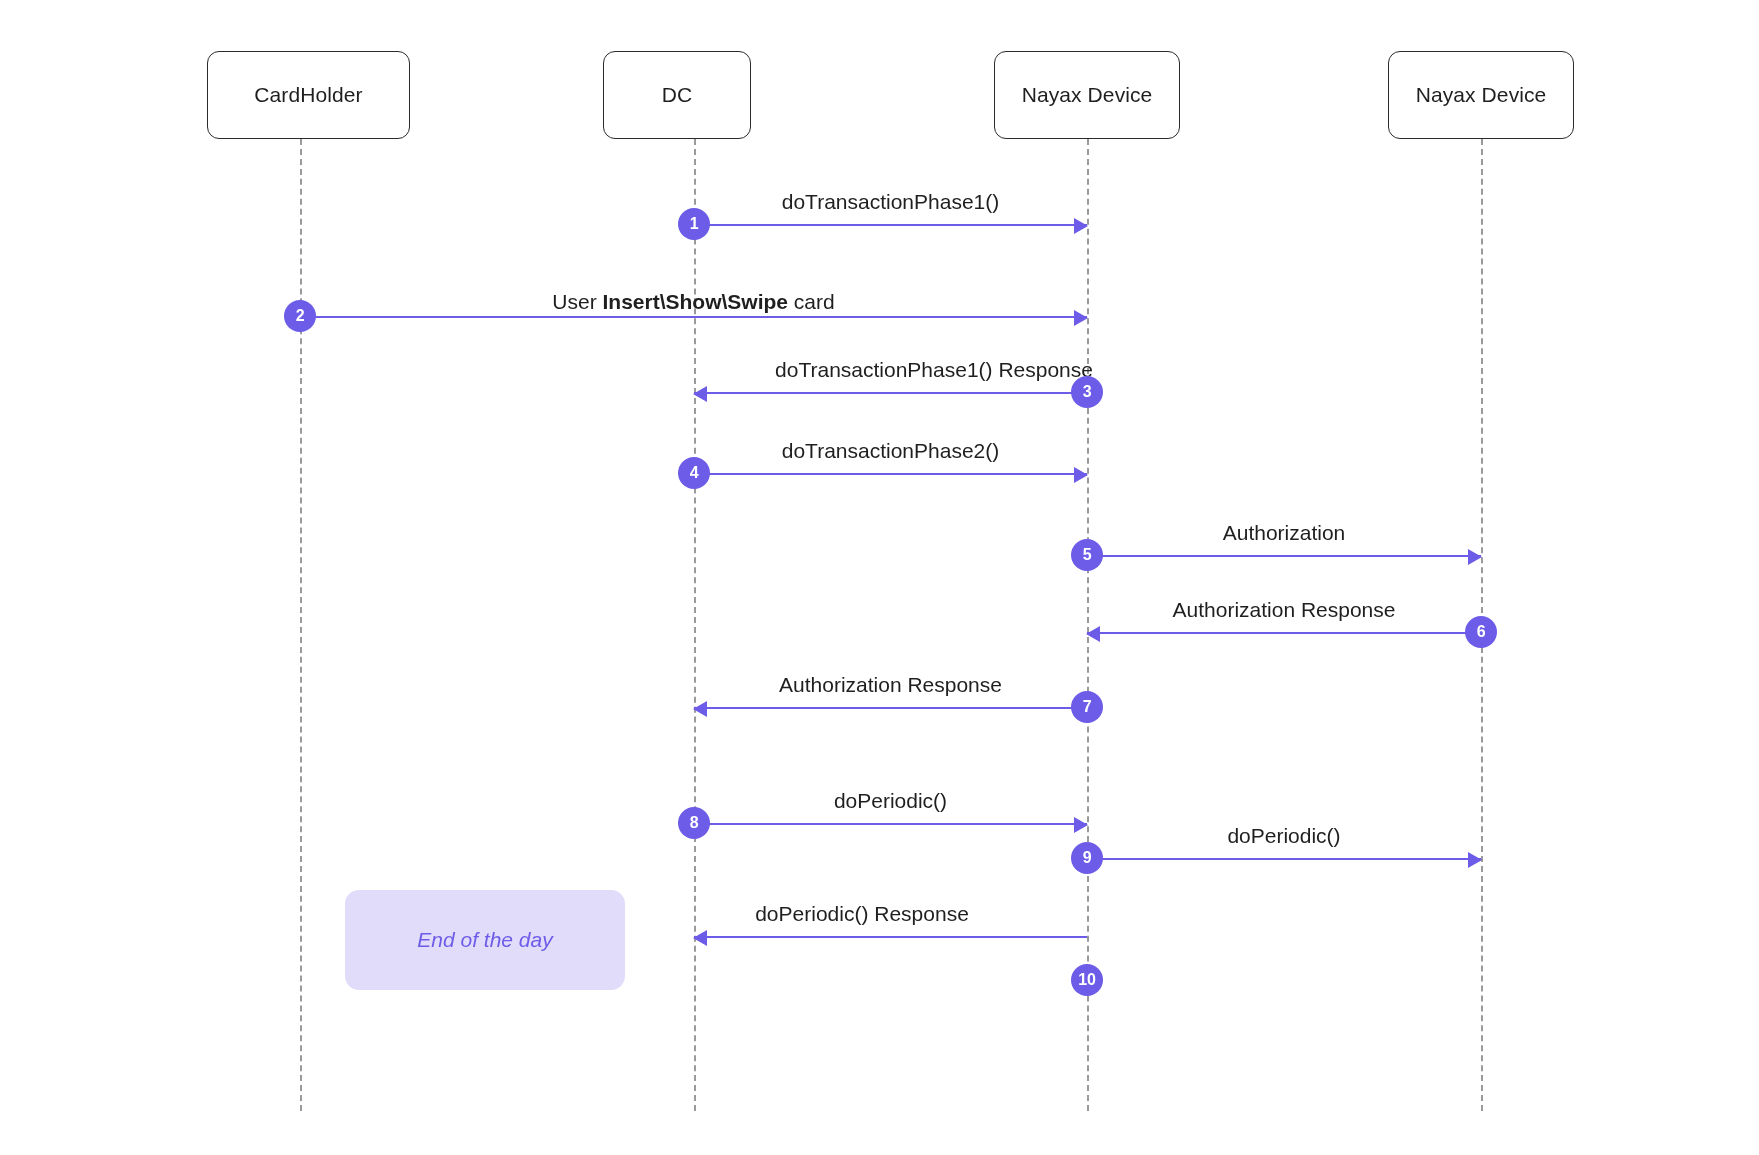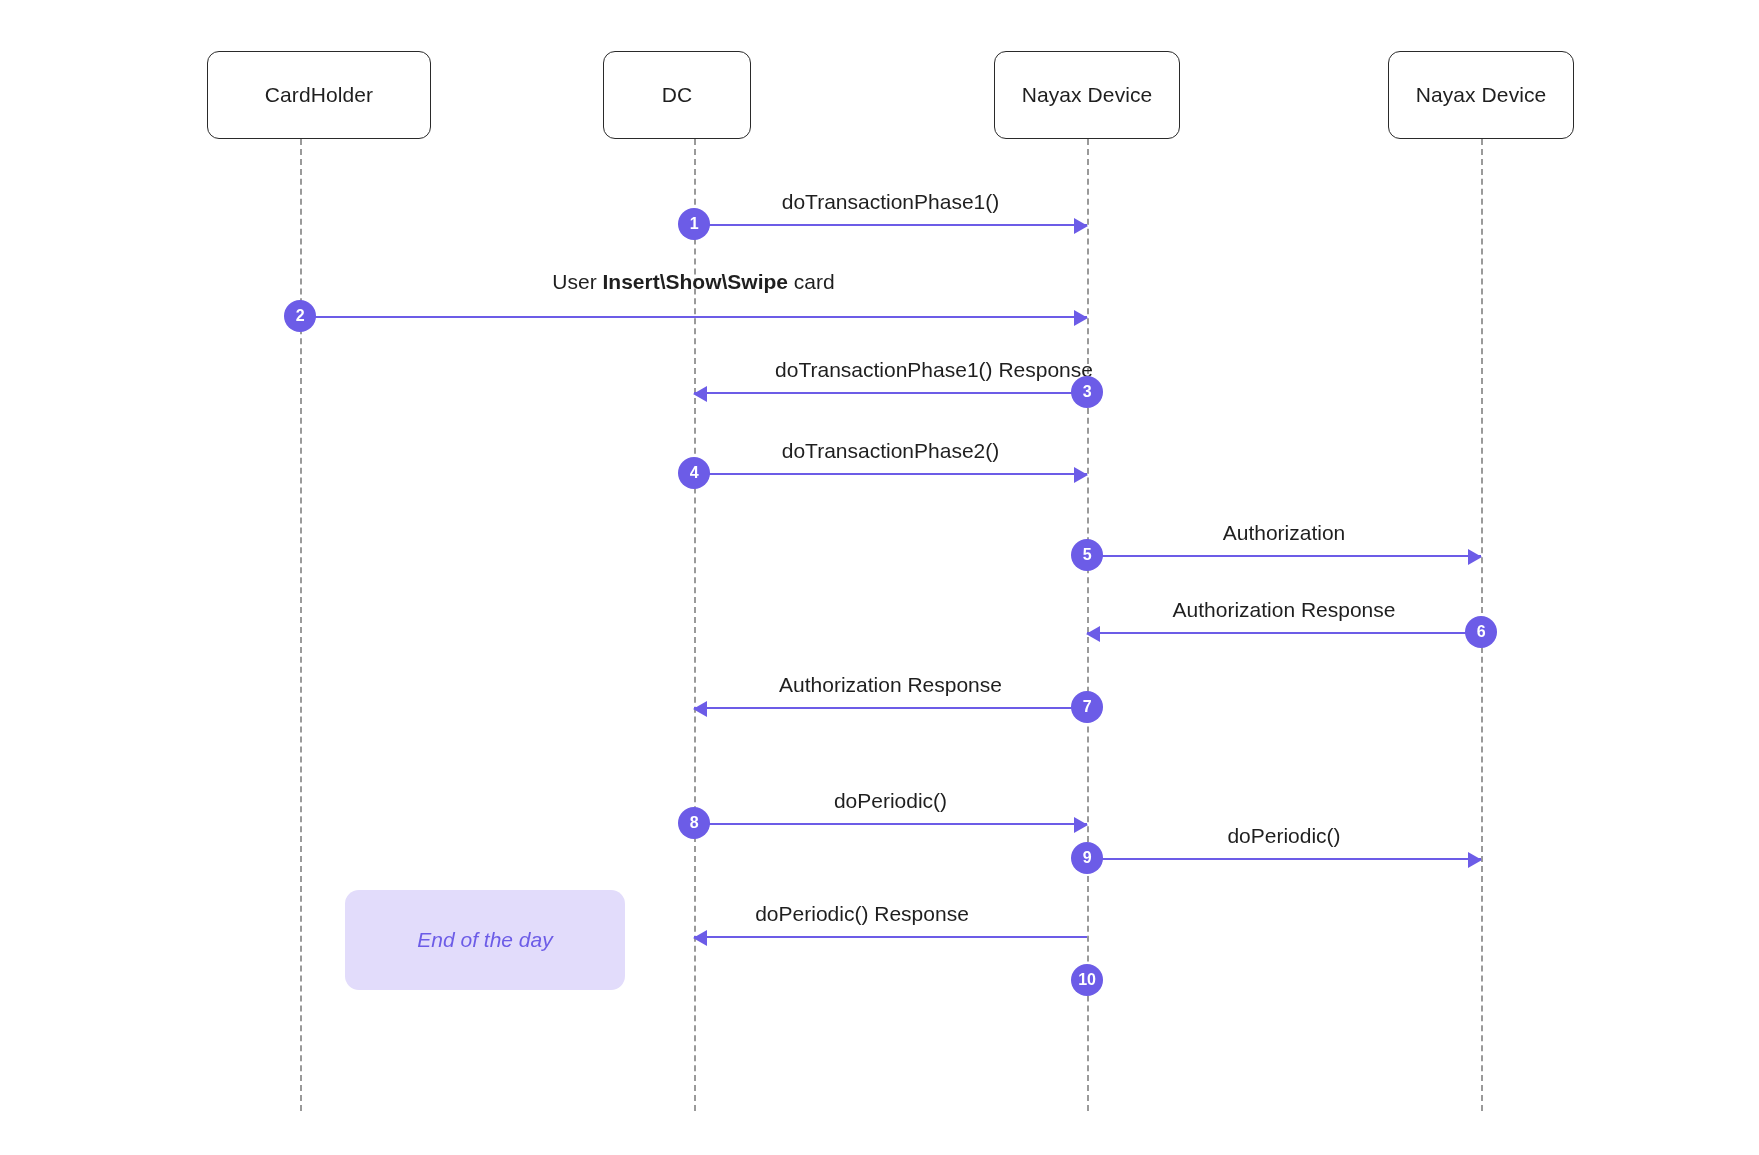--- a/index.html
+++ b/index.html
@@ -131,21 +131,21 @@
     </div>
   <div id="messages-layer">
       <div class="msg" style="left: 694px; width: 393px; top: 224px;">
         <div class="arrowhead right"></div>
       </div>
       <div class="msg-label" style="left: 890.5px; top: 212px;">doTransactionPhase1()</div>
       <div class="badge" style="left: 694px; top: 224px;">1</div>
       <div class="msg" style="left: 300px; width: 787px; top: 316px;">
         <div class="arrowhead right"></div>
       </div>
-      <div class="msg-label" style="left: 693.5px; top: 292px;">User <b>Insert\Show\Swipe</b> card</div>
+      <div class="msg-label" style="left: 693.5px; top: 312px;">User <b>Insert\Show\Swipe</b> card</div>
       <div class="badge" style="left: 300px; top: 316px;">2</div>
       <div class="msg" style="left: 694px; width: 393px; top: 392px;">
         <div class="arrowhead left"></div>
       </div>
       <div class="msg-label" style="left: 934px; top: 380px;">doTransactionPhase1() Response</div>
       <div class="badge" style="left: 1087px; top: 392px;">3</div>
       <div class="msg" style="left: 694px; width: 393px; top: 473px;">
         <div class="arrowhead right"></div>
       </div>
       <div class="msg-label" style="left: 890.5px; top: 461px;">doTransactionPhase2()</div>
@@ -175,21 +175,21 @@
       </div>
       <div class="msg-label" style="left: 1284px; top: 846px;">doPeriodic()</div>
       <div class="badge" style="left: 1087px; top: 858px;">9</div>
       <div class="msg" style="left: 694px; width: 393px; top: 936px;">
         <div class="arrowhead left"></div>
       </div>
       <div class="msg-label" style="left: 862px; top: 924px;">doPeriodic() Response</div>
       <div class="badge" style="left: 1087px; top: 980px;">10</div>
     </div>
   <div id="participants-layer">
-      <div class="participant" style="left: 207px; top: 51px; width: 224px;">
+      <div class="participant" style="left: 207px; top: 51px; width: 203px;">
         <span>CardHolder</span>
       </div>
       <div class="participant" style="left: 603px; top: 51px; width: 148px;">
         <span>DC</span>
       </div>
       <div class="participant" style="left: 994px; top: 51px; width: 186px;">
         <span>Nayax Device</span>
       </div>
       <div class="participant" style="left: 1388px; top: 51px; width: 186px;">
         <span>Nayax Device</span>

